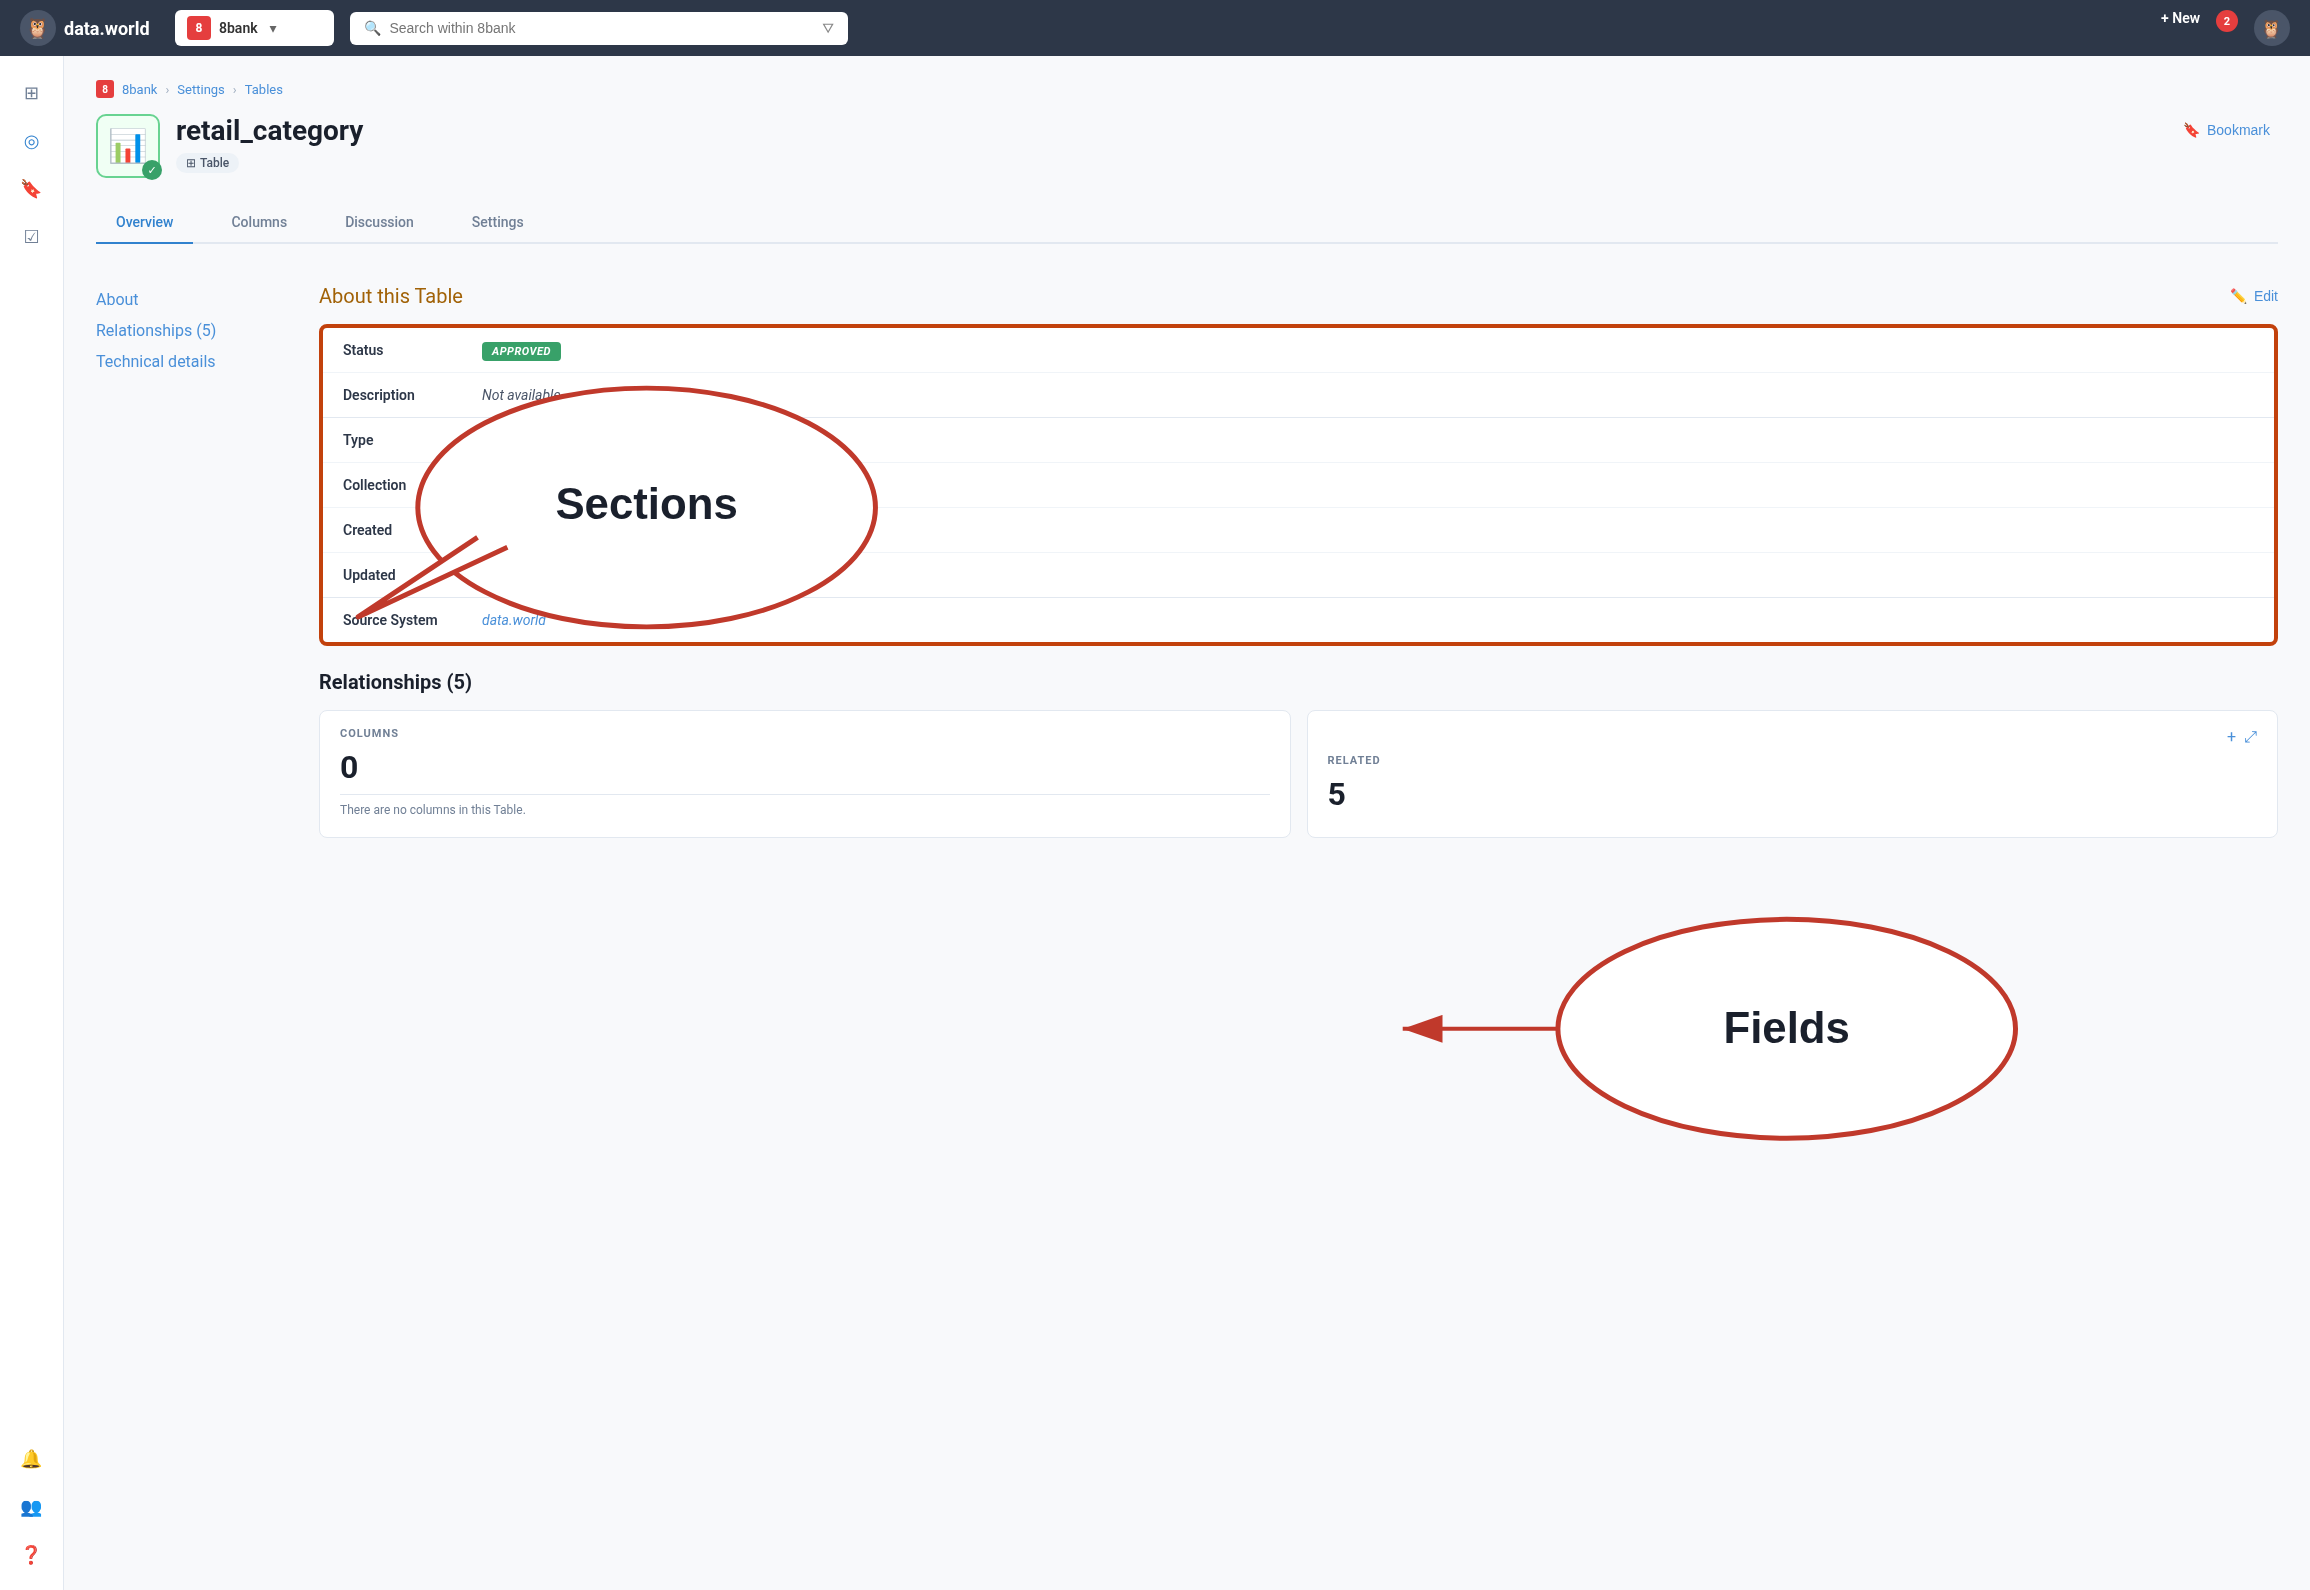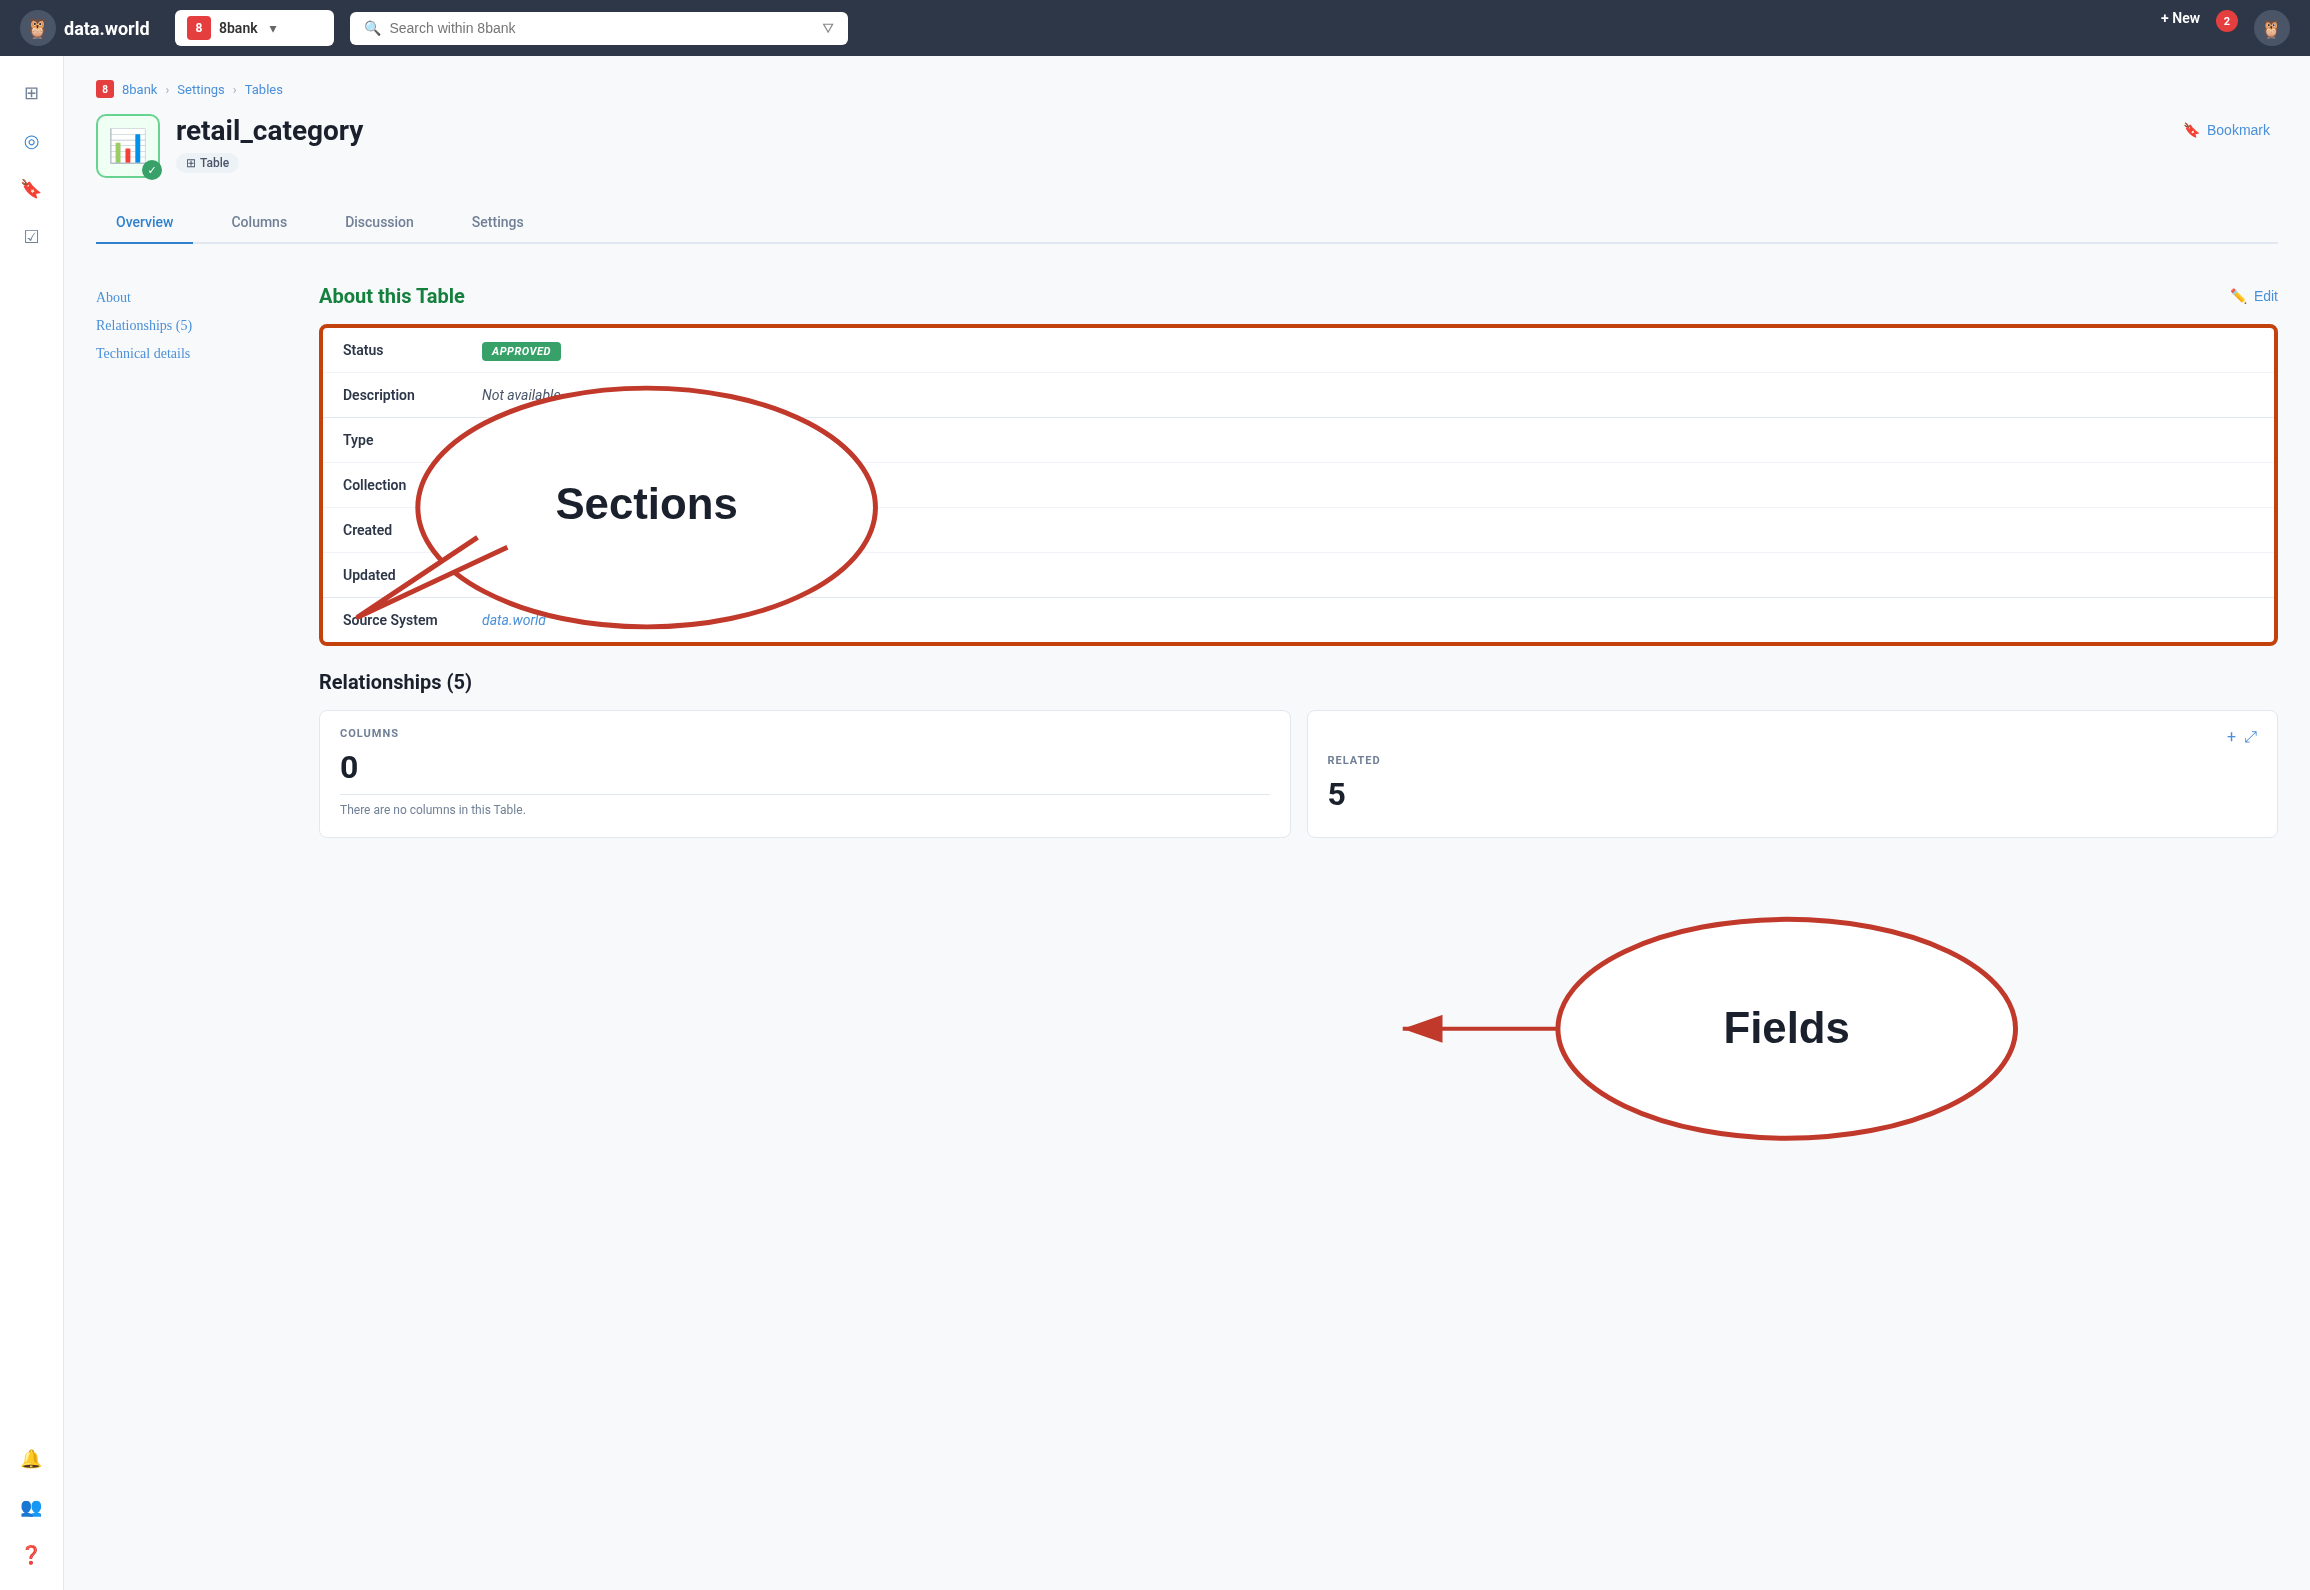--- a/index.html
+++ b/index.html
@@ -249,41 +249,40 @@
     
     .sections-panel {
       width: 199px;
       flex-shrink: 0;
     }
     .section-link {
       display: block;
       padding: 6px 0;
       color: #4a90d9;
       text-decoration: none;
-      font-size: 14px;
-      cursor: pointer;
-      font-family: Liberation Serif, serif;
+      font-size: 16px;
+      cursor: pointer;
     }
 
     
     .content-panel {
       flex: 1;
     }
 
     
     .section-header {
       display: flex;
       align-items: center;
       justify-content: space-between;
       margin-bottom: 16px;
     }
     .section-title {
       font-size: 20px;
-      font-weight: 700;
-      color: #15803d;
+      font-weight: 400;
+      color: #a16207;
     }
     .edit-btn {
       display: flex;
       align-items: center;
       gap: 6px;
       color: #4a90d9;
       font-size: 14px;
       cursor: pointer;
       border: none;
       background: none;

